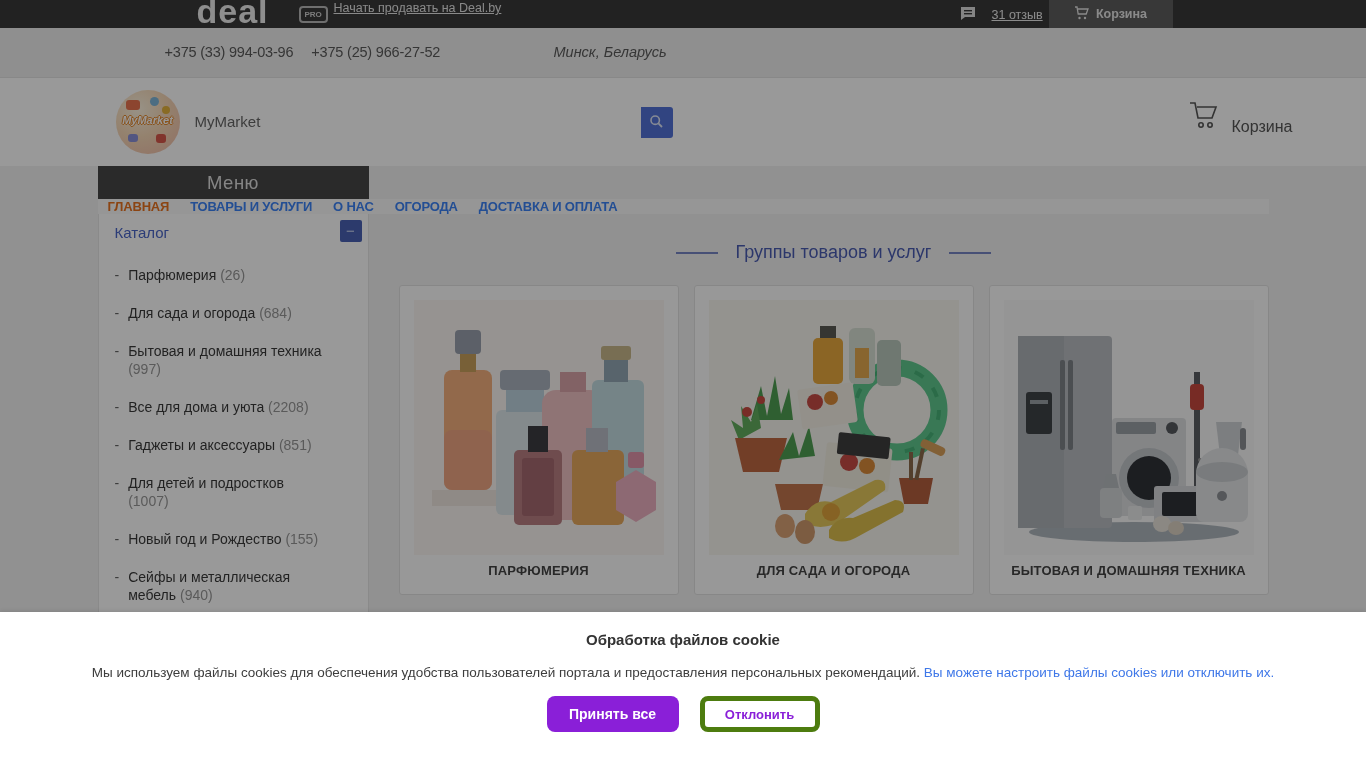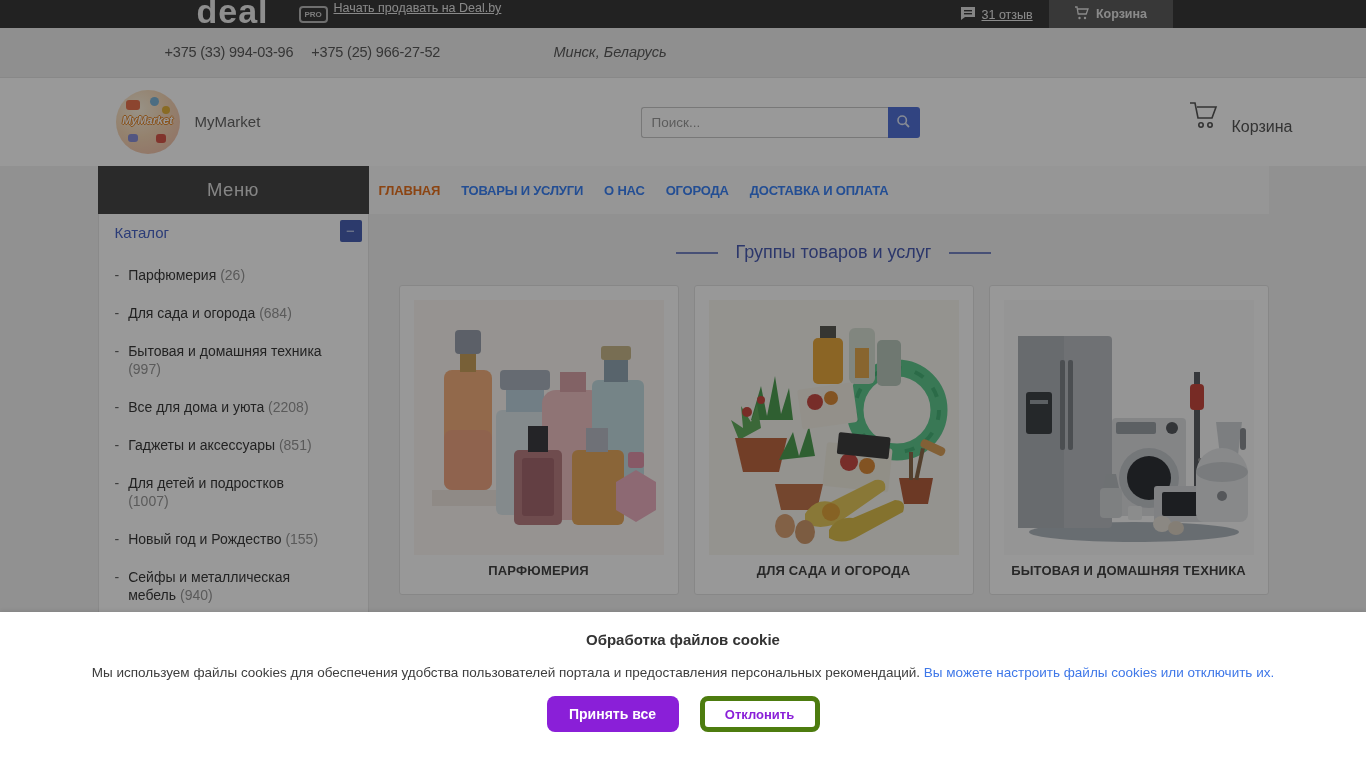--- a/index.html
+++ b/index.html
@@ -8,21 +8,21 @@
   .wrap { width:1171px; margin:0 auto; position:relative; height:100%; }
 
   
   .topbar { height:28px; background:#3a3a3a; position:relative; z-index:1; }
   .topbar .wrap { display:flex; align-items:center; }
   .deal-logo { position:absolute; left:99px; top:-6px; height:34px; overflow:hidden;
                font-size:34px; font-weight:bold; color:#ededed; letter-spacing:1px; line-height:34px; }
   .pro-badge { position:absolute; left:201px; top:6px; border:2px solid #b9b9b9; color:#cfcfcf;
                font-size:8px; font-weight:bold; border-radius:4px; padding:2px 4px; }
   .sell-link { position:absolute; left:236px; top:1px; color:#e4e4e4; font-size:12.5px; text-decoration:underline; }
-  .reviews { position:absolute; left:862px; top:6px; display:flex; align-items:center; gap:6px;
+  .reviews { position:absolute; left:862px; top:6px; display:flex; align-items:center; gap:16px;
              color:#e8e8e8; font-size:12.5px; }
   .reviews a { color:#e8e8e8; text-decoration:underline; }
   .topcart { position:absolute; left:951px; top:0; width:124px; height:28px; background:#5e5e5e;
              display:flex; align-items:center; justify-content:center; gap:7px;
              color:#e6e6e6; font-size:12.5px; font-weight:bold; cursor:pointer; }
 
   
   .contactbar { height:50px; background:#efefef; border-bottom:1px solid #e3e3e3; position:relative; }
   .phones { position:absolute; left:67px; top:16px; font-size:14.5px; color:#5a5a5a; letter-spacing:-0.2px; }
   .phones span + span { margin-left:18px; }
@@ -41,21 +41,21 @@
   .searchbox input { width:247px; height:31px; border:1px solid #c9c9c9; border-right:none;
                      border-radius:3px 0 0 3px; padding:0 10px; font-size:13.5px; color:#444; background:#fff; }
   .searchbox input::placeholder { color:#9a9a9a; }
   .search-btn { width:32px; height:31px; background:#5272d8; border:none; border-radius:0 3px 3px 0;
                 display:flex; align-items:center; justify-content:center; cursor:pointer; }
   .hdr-cart { position:absolute; left:1076px; top:22px; display:flex; align-items:flex-start; gap:12px;
               cursor:pointer; color:#555; }
   .hdr-cart .lbl { font-size:16px; margin-top:18px; }
 
   
-  .navrow { height:48px; display:flex; }
+  .navrow { height:48px; display:flex;flex-direction:column; }
   .menu-block { width:271px; height:48px; background:#474747; color:#dedede; font-size:18.5px;
                 display:flex; align-items:center; justify-content:center; letter-spacing:0.5px; }
   .tabs { flex:1; background:#fafafa; display:flex; align-items:center; padding-left:10px; gap:21px; }
   .tab { font-size:13px; font-weight:bold; color:#3b82f6; letter-spacing:-0.2px; text-decoration:none; cursor:pointer; }
   .tab.active { color:#e8721f; }
 
   
   .bodyrow { display:flex; align-items:flex-start; }
   .sidebar { width:271px; background:#ffffff; border:1px solid #e7e7e7; border-top:none; padding-bottom:14px; }
   .cat-head { position:relative; height:44px; }
@@ -139,21 +139,20 @@
     <div class="logo-circle">
       <span class="dot" style="left:10px;top:10px;width:14px;height:10px;background:#e9734f;"></span>
       <span class="dot" style="left:34px;top:7px;width:9px;height:9px;background:#7fb6d9;border-radius:50%;"></span>
       <span class="dot" style="left:46px;top:16px;width:8px;height:8px;background:#e4b23c;border-radius:50%;"></span>
       <span class="dot" style="left:12px;top:44px;width:10px;height:8px;background:#8a90d8;"></span>
       <span class="dot" style="left:40px;top:44px;width:10px;height:9px;background:#d8584a;"></span>
       <span class="logo-text">MyMarket</span>
     </div>
     <div class="company-name">MyMarket</div>
     <div class="searchbox">
-      <input type="text" placeholder="Поиск..." style="">
       <button class="search-btn">
         <span class="icon">
           <svg width="15" height="15" viewBox="0 0 15 15">
               <circle cx="6.2" cy="6.2" r="4.2" fill="none" stroke="#dfe6f7" stroke-width="1.6"></circle>
               <line x1="9.4" y1="9.4" x2="13" y2="13" stroke="#dfe6f7" stroke-width="1.8"></line>
             </svg>
         </span>
       </button>
     </div>
     <div class="hdr-cart">

